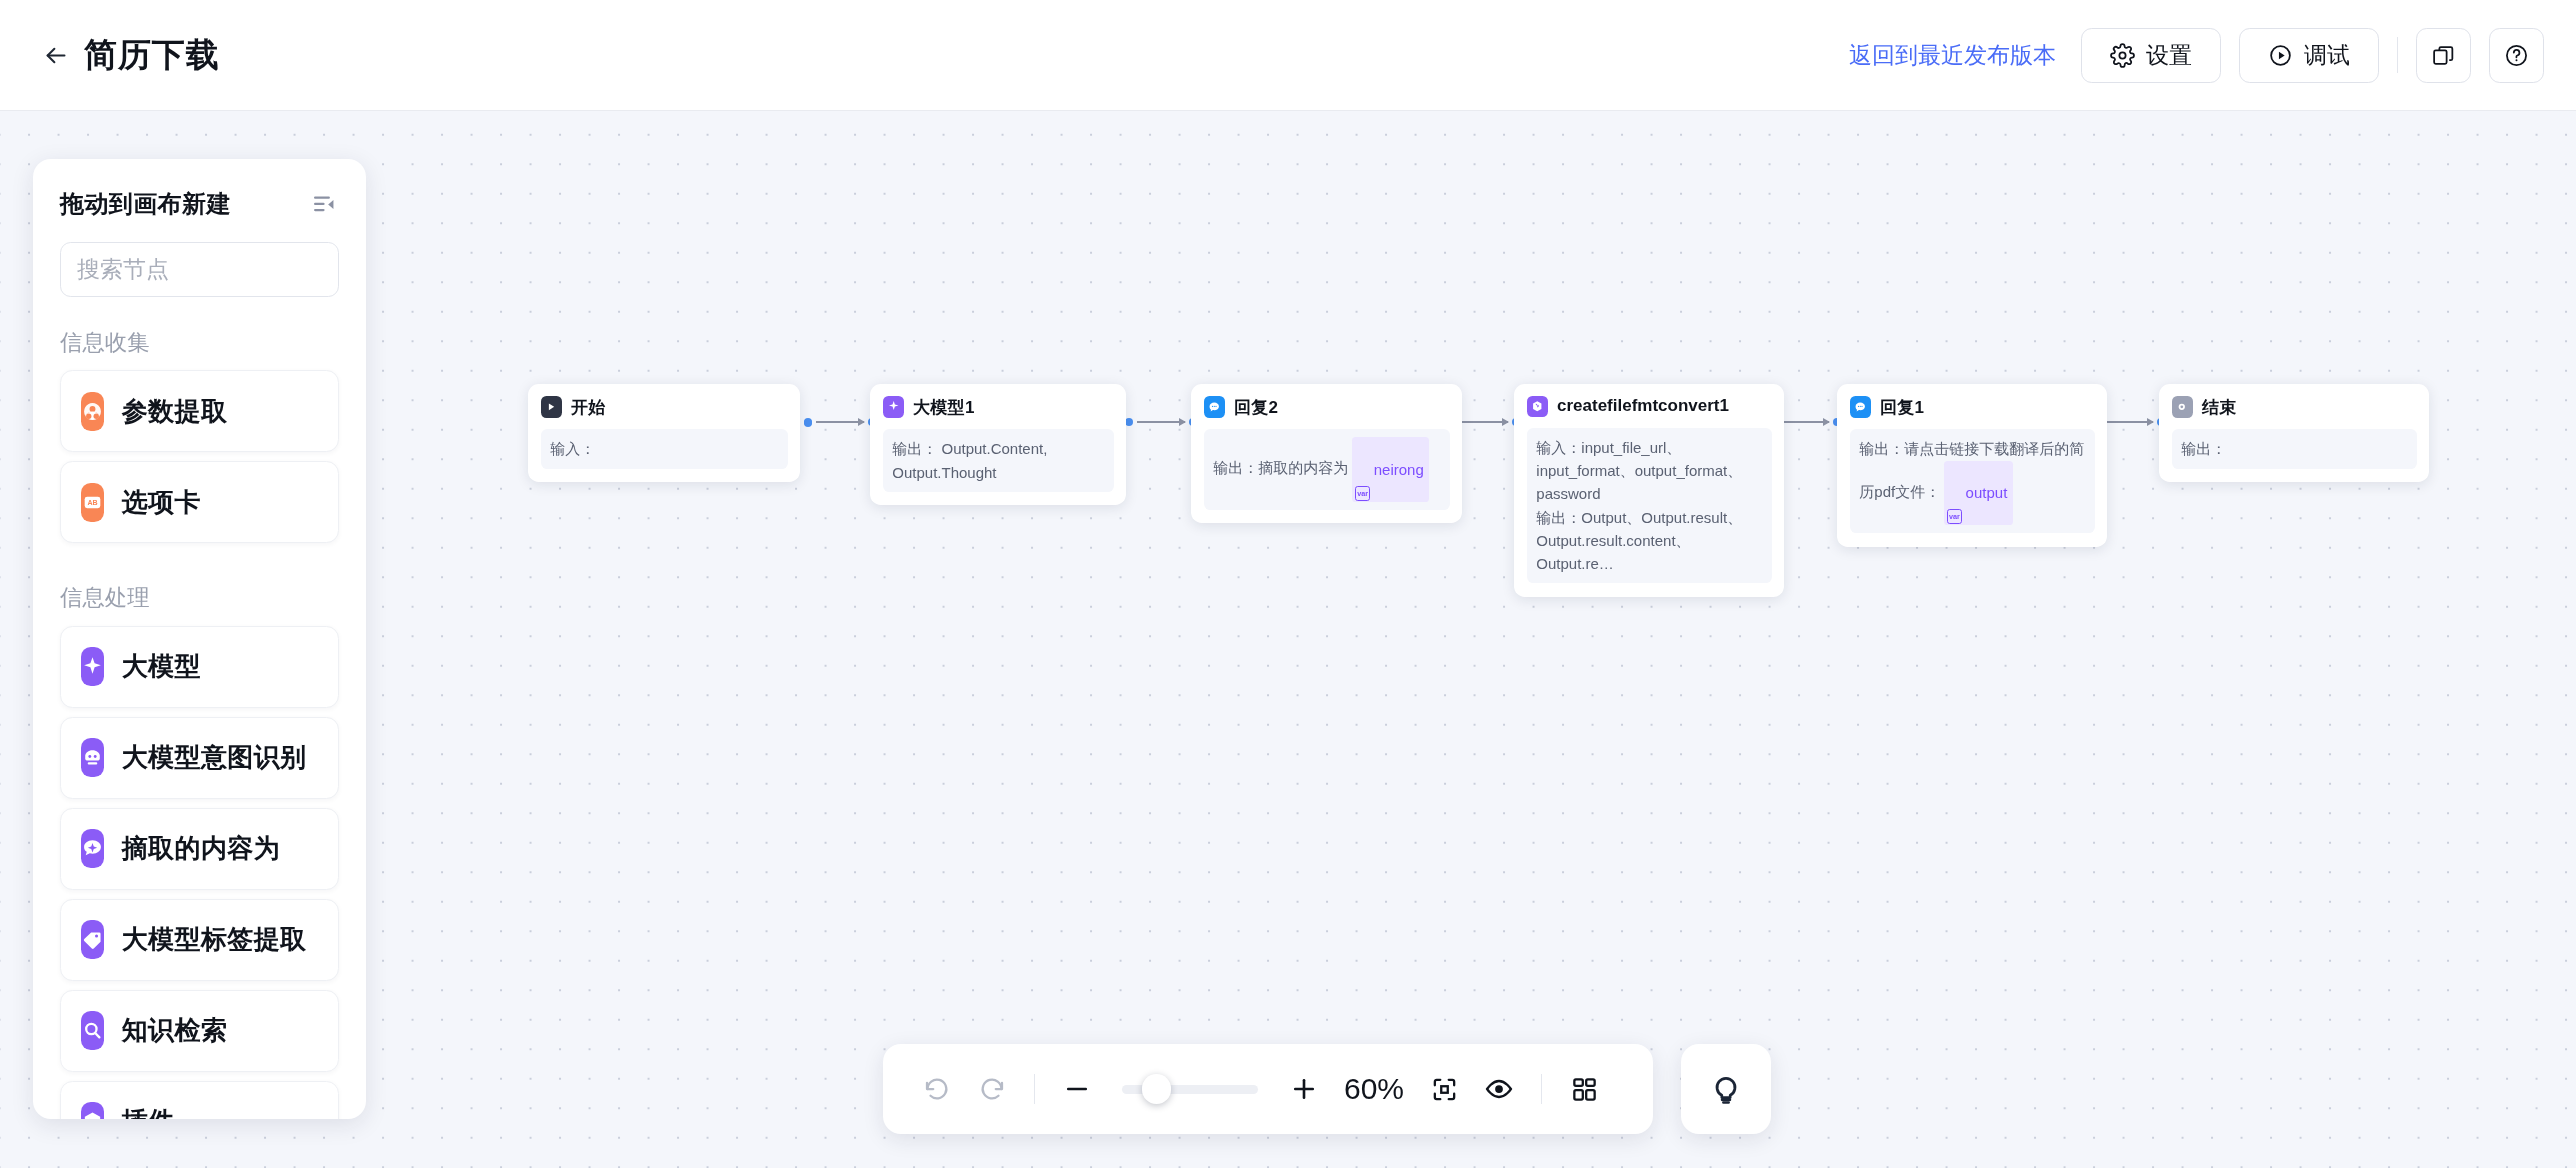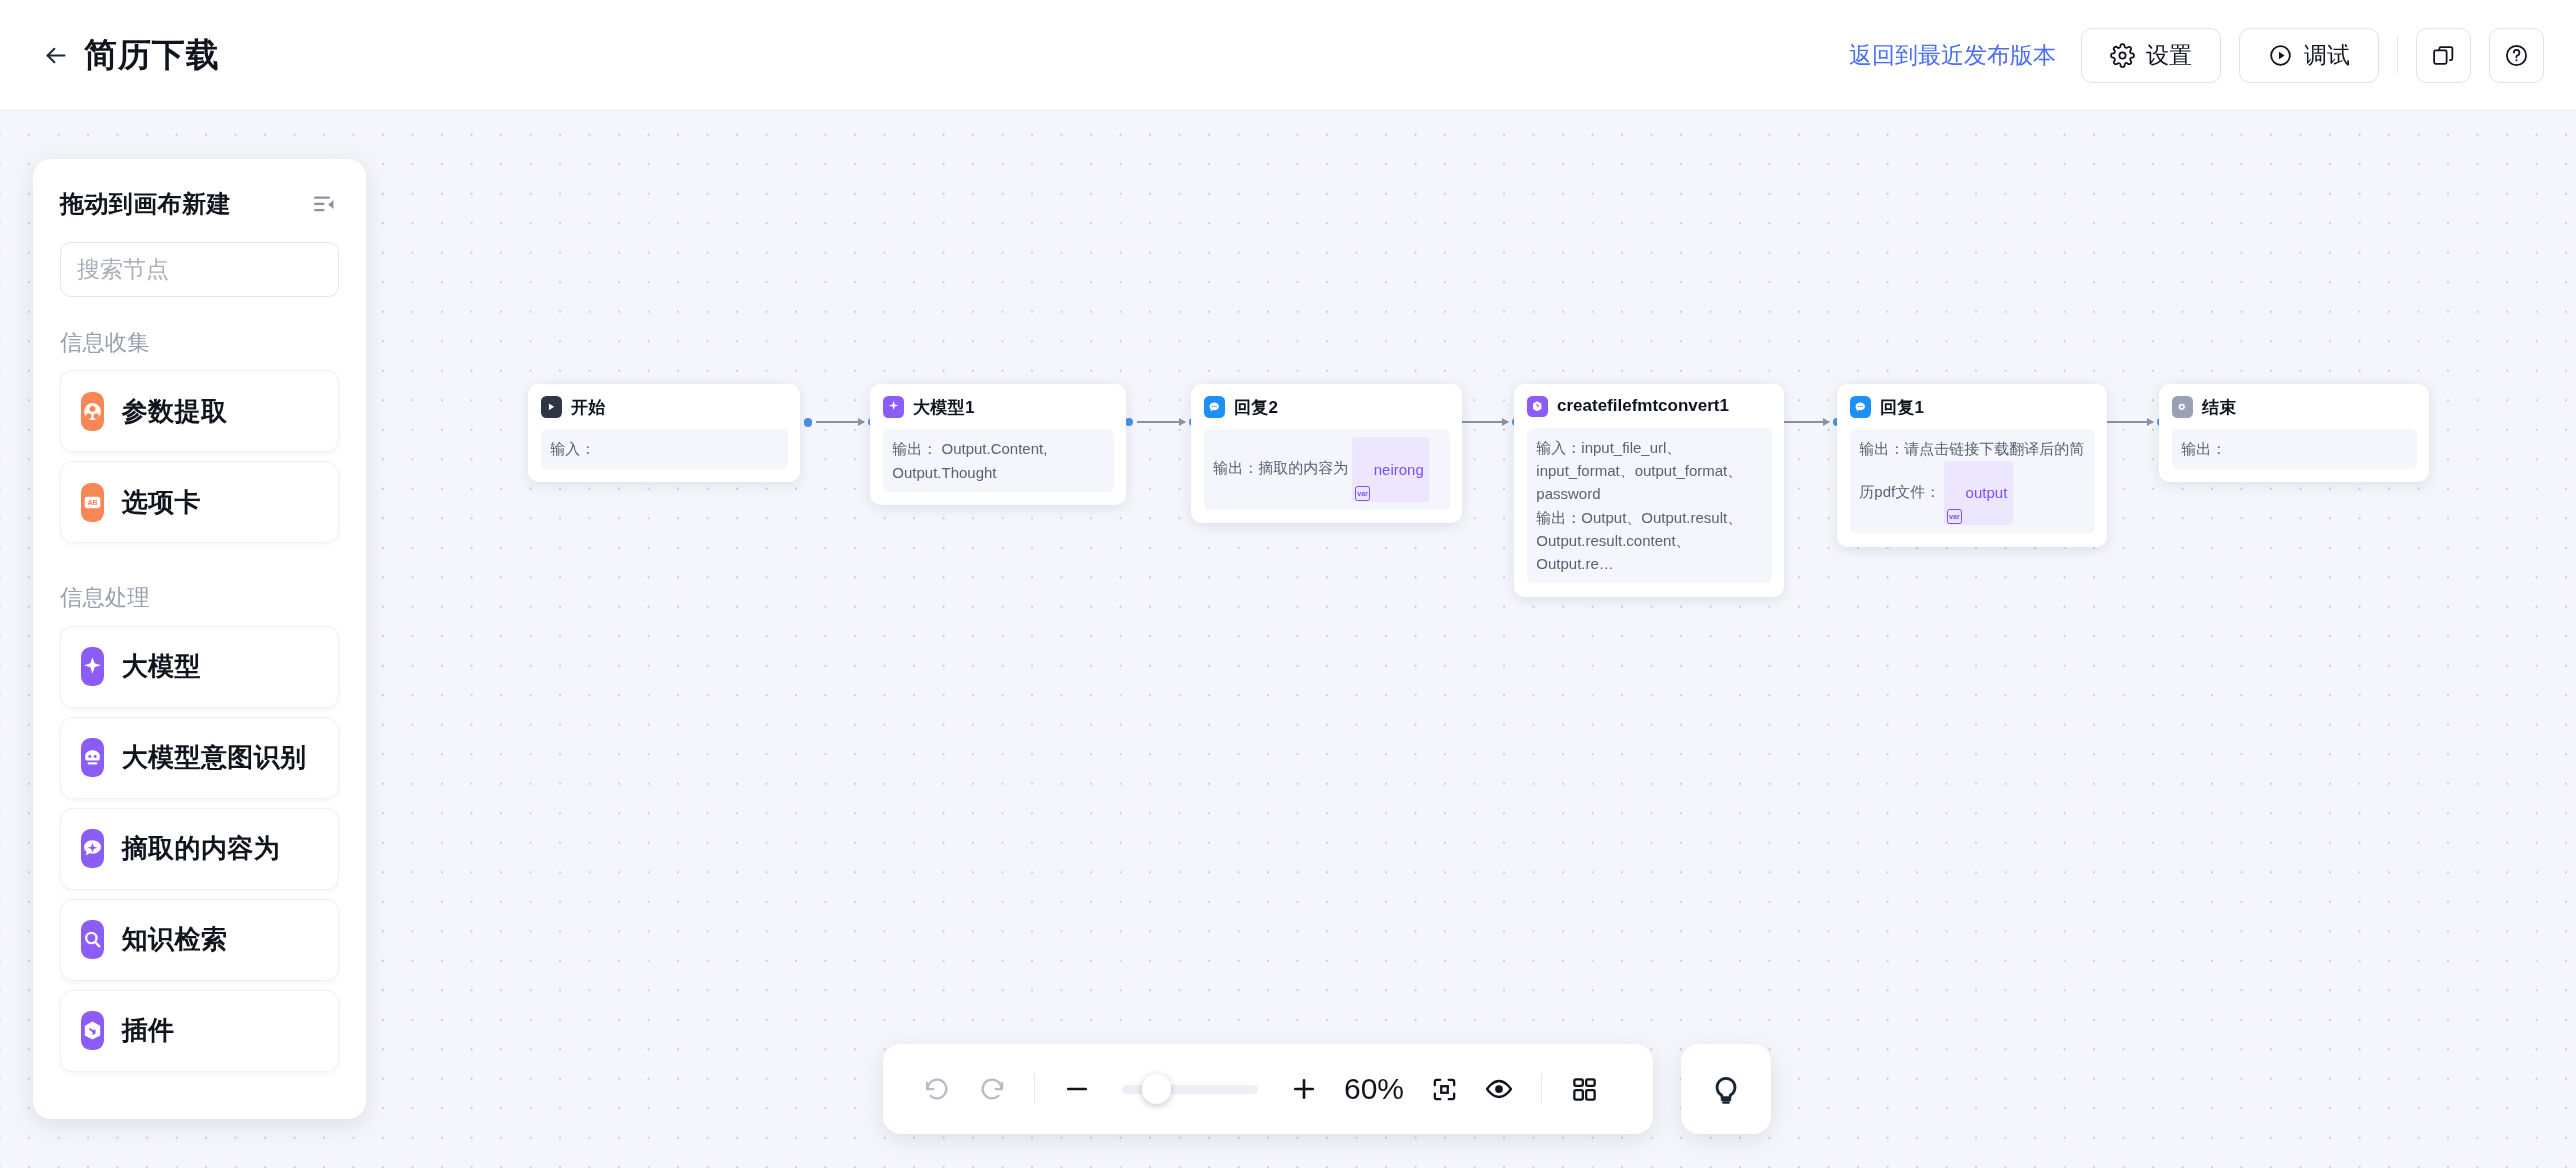--- a/index.html
+++ b/index.html
@@ -455,20 +455,29 @@
     <div class="sb-item">
       <div class="nicon purple">
         <svg width="23" height="23" viewBox="0 0 24 24">
           <path d="M12 3.4c4.9 0 8.8 3.1 8.8 7 0 3.9-3.9 7-8.8 7-1 0-1.9-.1-2.8-.4l-4.3 2 1.1-3.5C4 14.3 3.2 12.5 3.2 10.4c0-3.9 3.9-7 8.8-7z" fill="#fff"></path>
           <path d="M12 6.3l1.3 3.6 3.6 1.3-3.6 1.3L12 16.1l-1.3-3.6L7.1 11.2l3.6-1.3z" fill="#8b5cf6"></path>
         </svg>
       </div>
       <div class="sb-item-label">摘取的内容为</div>
     </div>
 
+    <div class="sb-item">
+      <div class="nicon purple">
+        <svg width="23" height="23" viewBox="0 0 24 24">
+          <path d="M3.4 11.6L10.6 4.6h8.4a1.4 1.4 0 0 1 1.4 1.4v8.3l-7.1 7.1a1.4 1.4 0 0 1-2 0l-7.9-7.8a1.4 1.4 0 0 1 0-2z" fill="#fff"></path>
+          <circle cx="16.2" cy="8.4" r="1.6" fill="#8b5cf6"></circle>
+        </svg>
+      </div>
+      <div class="sb-item-label">大模型标签提取</div>
+    </div>
 
     <div class="sb-item">
       <div class="nicon purple">
         <svg width="23" height="23" viewBox="0 0 24 24" fill="none" stroke="#fff" stroke-width="2.4" stroke-linecap="round">
           <circle cx="10.8" cy="10.4" r="5.4"></circle>
             <line x1="14.8" y1="14.6" x2="19.2" y2="19.2"></line>
         </svg>
       </div>
       <div class="sb-item-label">知识检索</div>
     </div>

